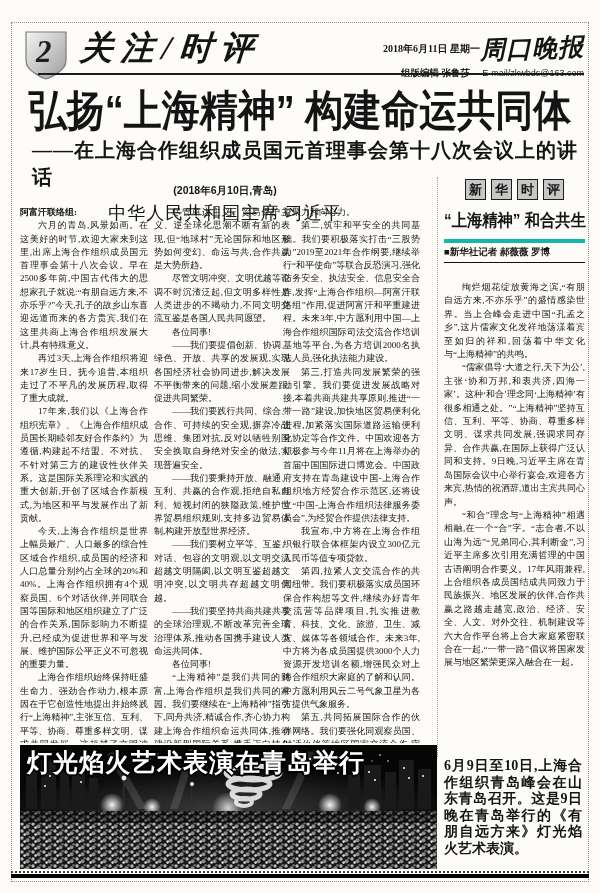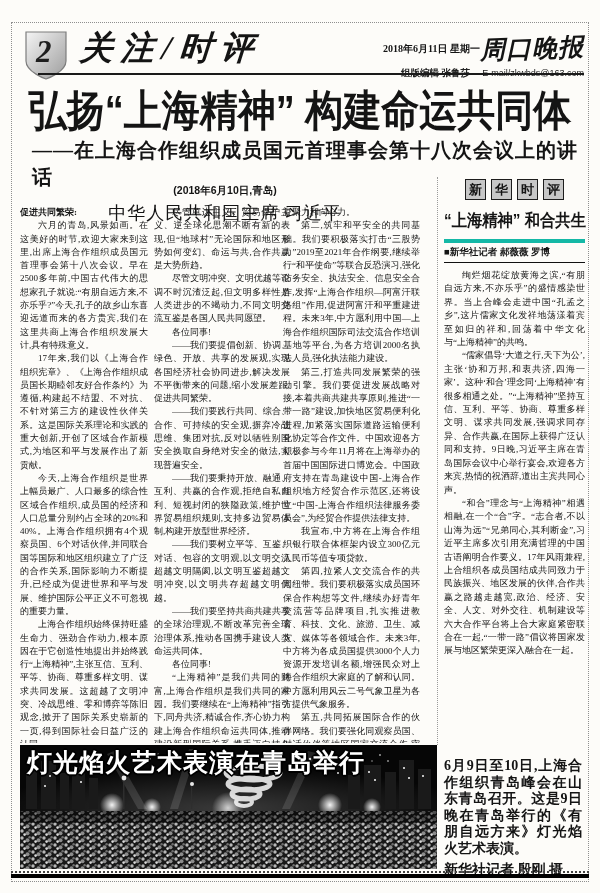--- a/index.html
+++ b/index.html
@@ -57,21 +57,21 @@
     font-family:"Liberation Sans",sans-serif;
   }
   .sb-title{
     margin-top:9px;font-size:17px;font-weight:900;font-family:"Liberation Sans",sans-serif;
     white-space:nowrap;transform:scaleX(.90);transform-origin:left center;letter-spacing:0;
   }
   .sb-byline{
     margin-top:7px;border-top:4px solid #14b8a6;border-bottom:1px solid #111;
     padding:3px 0;font-size:9.5px;font-weight:bold;font-family:"Liberation Sans",sans-serif;
   }
-  .sb-body{margin-top:6px;height:476px;overflow:hidden;font-size:9px;line-height:13.4px;text-align:justify;}
+  .sb-body{margin-top:18px;height:476px;overflow:hidden;font-size:9px;line-height:13.4px;text-align:justify;}
   .sb-body p{margin:0;text-indent:2em;}
 
   
   .photo{left:20px;top:745px;width:417px;height:124px;background:#737373;text-align:right;}
   .photo svg{display:block;width:100%;height:100%;}
   .photo-title{
     position:absolute;left:7px;top:1px;white-space:nowrap;
     font-size:25px;font-weight:900;font-family:"Liberation Sans",sans-serif;color:#fff;letter-spacing:1px;
     text-shadow:-2px 0 #000,2px 0 #000,0 -2px #000,0 2px #000,-1px -1px #000,1px 1px #000,-1px 1px #000,1px -1px #000;
   }
@@ -113,22 +113,23 @@
 <div class="abs header-rule"></div>
 
 <div class="abs headline">弘扬“上海精神” 构建命运共同体</div>
 <div class="abs subtitle">——在上海合作组织成员国元首理事会第十八次会议上的讲话</div>
 <div class="abs byline">
   <div class="byline-date">(2018年6月10日,青岛)</div>
   <div class="byline-author">中华人民共和国主席 习近平</div>
 </div>
 
 <div class="abs col col1">
-    <p class="bold noindent">促进共同繁荣:</p>
+    <p class="bold noindent">阿富汗联络组:</p>
     <p>六月的青岛,风景如画。在这美好的时节,欢迎大家来到这里,出席上海合作组织成员国元首理事会第十八次会议。早在2500多年前,中国古代伟大的思想家孔子就说:“有朋自远方来,不亦乐乎?”今天,孔子的故乡山东喜迎远道而来的各方贵宾,我们在这里共商上海合作组织发展大计,具有特殊意义。</p>
+    <p>再过3天,上海合作组织将迎来17岁生日。抚今追昔,本组织走过了不平凡的发展历程,取得了重大成就。</p>
     <p>17年来,我们以《上海合作组织宪章》、《上海合作组织成员国长期睦邻友好合作条约》为遵循,构建起不结盟、不对抗、不针对第三方的建设性伙伴关系。这是国际关系理论和实践的重大创新,开创了区域合作新模式,为地区和平与发展作出了新贡献。</p>
     <p>今天,上海合作组织是世界上幅员最广、人口最多的综合性区域合作组织,成员国的经济和人口总量分别约占全球的20%和40%。上海合作组织拥有4个观察员国、6个对话伙伴,并同联合国等国际和地区组织建立了广泛的合作关系,国际影响力不断提升,已经成为促进世界和平与发展、维护国际公平正义不可忽视的重要力量。</p>
     <p>上海合作组织始终保持旺盛生命力、强劲合作动力,根本原因在于它创造性地提出并始终践行“上海精神”,主张互信、互利、平等、协商、尊重多样文明、谋求共同发展。这超越了文明冲突、冷战思维、零和博弈等陈旧观念,掀开了国际关系史崭新的一页,得到国际社会日益广泛的认同。</p>
   </div>
 <div class="abs col col2">
     <p>尽管单边主义、贸易保护主义、逆全球化思潮不断有新的表现,但“地球村”无论国际和地区形势如何变幻、命运与共,合作共赢是大势所趋。</p>
     <p>尽管文明冲突、文明优越等论调不时沉渣泛起,但文明多样性是人类进步的不竭动力,不同文明交流互鉴是各国人民共同愿望。</p>
     <p>各位同事!</p>
     <p>——我们要提倡创新、协调、绿色、开放、共享的发展观,实现各国经济社会协同进步,解决发展不平衡带来的问题,缩小发展差距,促进共同繁荣。</p>
     <p>——我们要践行共同、综合、合作、可持续的安全观,摒弃冷战思维、集团对抗,反对以牺牲别国安全换取自身绝对安全的做法,实现普遍安全。</p>
@@ -254,17 +255,16 @@
     </g>
 
     <rect x="0" y="66" width="417" height="58" fill="url(#flowers)"></rect>
     <rect x="0" y="66" width="417" height="12" fill="#000000" opacity=".45"></rect>
   </svg>
   <div class="photo-title">灯光焰火艺术表演在青岛举行</div>
 </div>
 
 <div class="abs caption">
   <p>6月9日至10日,上海合作组织青岛峰会在山东青岛召开。这是9日晚在青岛举行的《有朋自远方来》灯光焰火艺术表演。</p>
-  <p class="credit">新华社记者 殷刚 摄</p>
 </div>
 
 <div class="abs bottom-dots"></div>
 <div class="abs bottom-bar"></div>
 
 </body></html>

